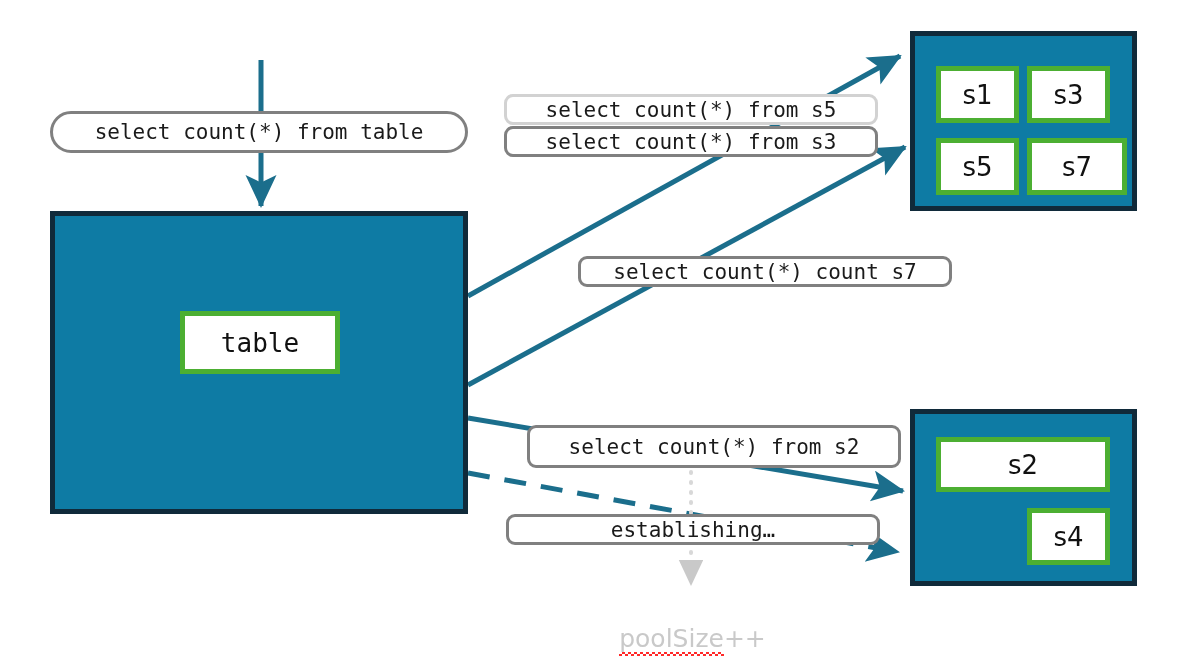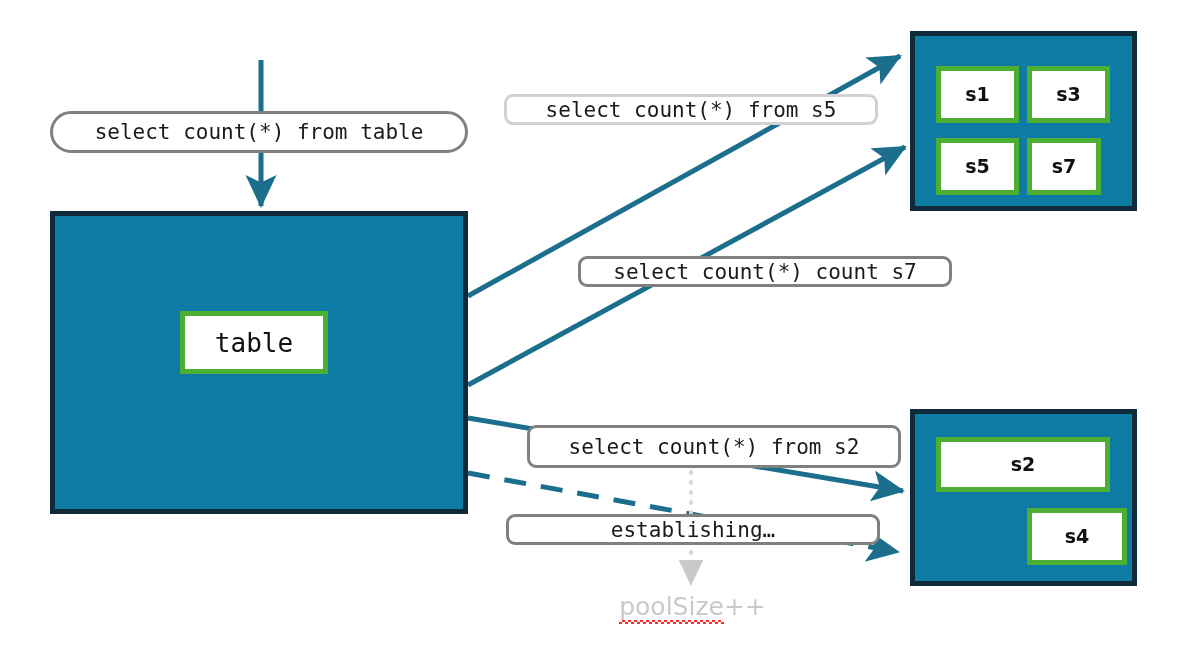--- a/index.html
+++ b/index.html
@@ -35,42 +35,41 @@
   }
   .conn {
     position: absolute;
     background: #ffffff;
     border: 5px solid #4CAF32;
     box-sizing: border-box;
     display: flex;
     align-items: center;
     justify-content: center;
     font-family: "DejaVu Sans", sans-serif;
-    font-size: 19px;
+    font-size: 26px;
     color: #111111;
     line-height: 1;
-    font-weight: bold;
   }
 
   
   #table-box {
     position: absolute;
     left: 50px;
     top: 211px;
     width: 418px;
     height: 303px;
     background: #0E7BA4;
     border: 5px solid #102A3A;
     box-sizing: border-box;
   }
   #table-inner {
     position: absolute;
     left: 180px;
     top: 311px;
-    width: 148px;
+    width: 160px;
     height: 63px;
     background: #ffffff;
     border: 5px solid #4CAF32;
     box-sizing: border-box;
     display: flex;
     align-items: center;
     justify-content: center;
     font-family: "DejaVu Sans Mono", monospace;
     font-size: 26px;
     color: #111111;
@@ -103,20 +102,21 @@
     width: 205px;
     text-align: center;
     font-family: "DejaVu Sans", sans-serif;
     font-size: 25px;
     color: #c9c9c9;
     white-space: nowrap;
   }
   #poolsize .squiggle {
     position: relative;
     display: inline-block;
+    margin-top: 32px;
   }
   #poolsize .squiggle::after {
     content: "";
     position: absolute;
     left: 0;
     right: 0;
     bottom: -3px;
     height: 4px;
     background-image:
       radial-gradient(circle at 1.5px 3.4px, #ff2a2a 1.4px, transparent 1.6px),
@@ -154,29 +154,30 @@
   <div class="label-box" id="lbl-table" style="left:50px; top:111px; width:418px; height:42px;border-radius:21px;">select count(*) from table</div>
 
   <div id="table-box"></div>
   <div id="table-inner">table</div>
 
   <div class="pool" id="pool-top" style="left:910px; top:31px; width:227px; height:180px;"></div>
 
   <div class="conn" style="left:936px; top:66px; width:83px; height:57px;">s1</div>
   <div class="conn" style="left:1027px; top:66px; width:83px; height:57px;">s3</div>
   <div class="conn" style="left:936px; top:138px; width:83px; height:57px;">s5</div>
-  <div class="conn" style="left:1027px; top:138px; width:74px; height:57px;">s7</div>
+  <div class="conn" style="left:1027px; top:138px; width:100px; height:57px;">s7</div>
 
   <div class="pool" id="pool-bottom" style="left:910px; top:409px; width:227px; height:177px;"></div>
 
   <div class="conn" style="left:936px; top:437px; width:174px; height:55px;">s2</div>
-  <div class="conn" style="left:1027px; top:508px; width:100px; height:57px;">s4</div>
+  <div class="conn" style="left:1027px; top:508px; width:83px; height:57px;">s4</div>
 
   <div class="label-box light" style="left:504px; top:94px; width:374px; height:31px;">select count(*) from s5</div>
 
+  <div class="label-box" style="left:504px; top:126px; width:374px; height:31px;">select count(*) from s3</div>
 
   <div class="label-box" style="left:578px; top:256px; width:374px; height:31px;">select count(*) count s7</div>
 
   <div class="label-box" style="left:527px; top:425px; width:374px; height:43px;">select count(*) from s2</div>
 
   <div class="label-box" style="left:506px; top:514px; width:374px; height:31px;">establishing…</div>
 
   <div id="poolsize"><span class="squiggle">poolSize</span><span>++</span></div>
 
 </div>

